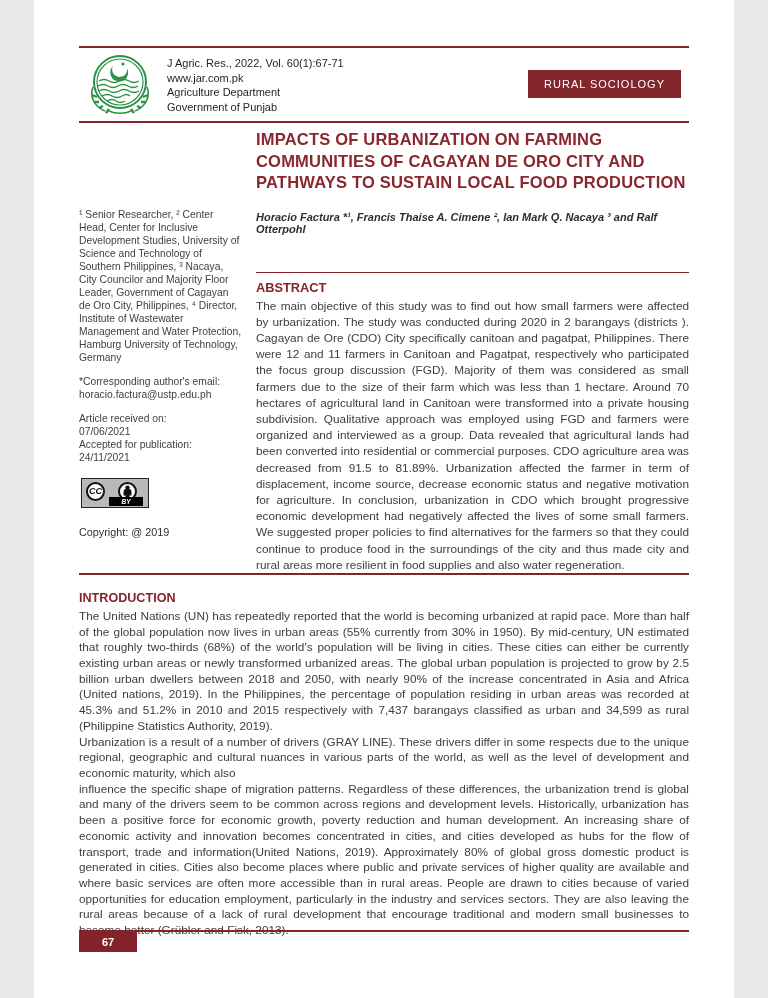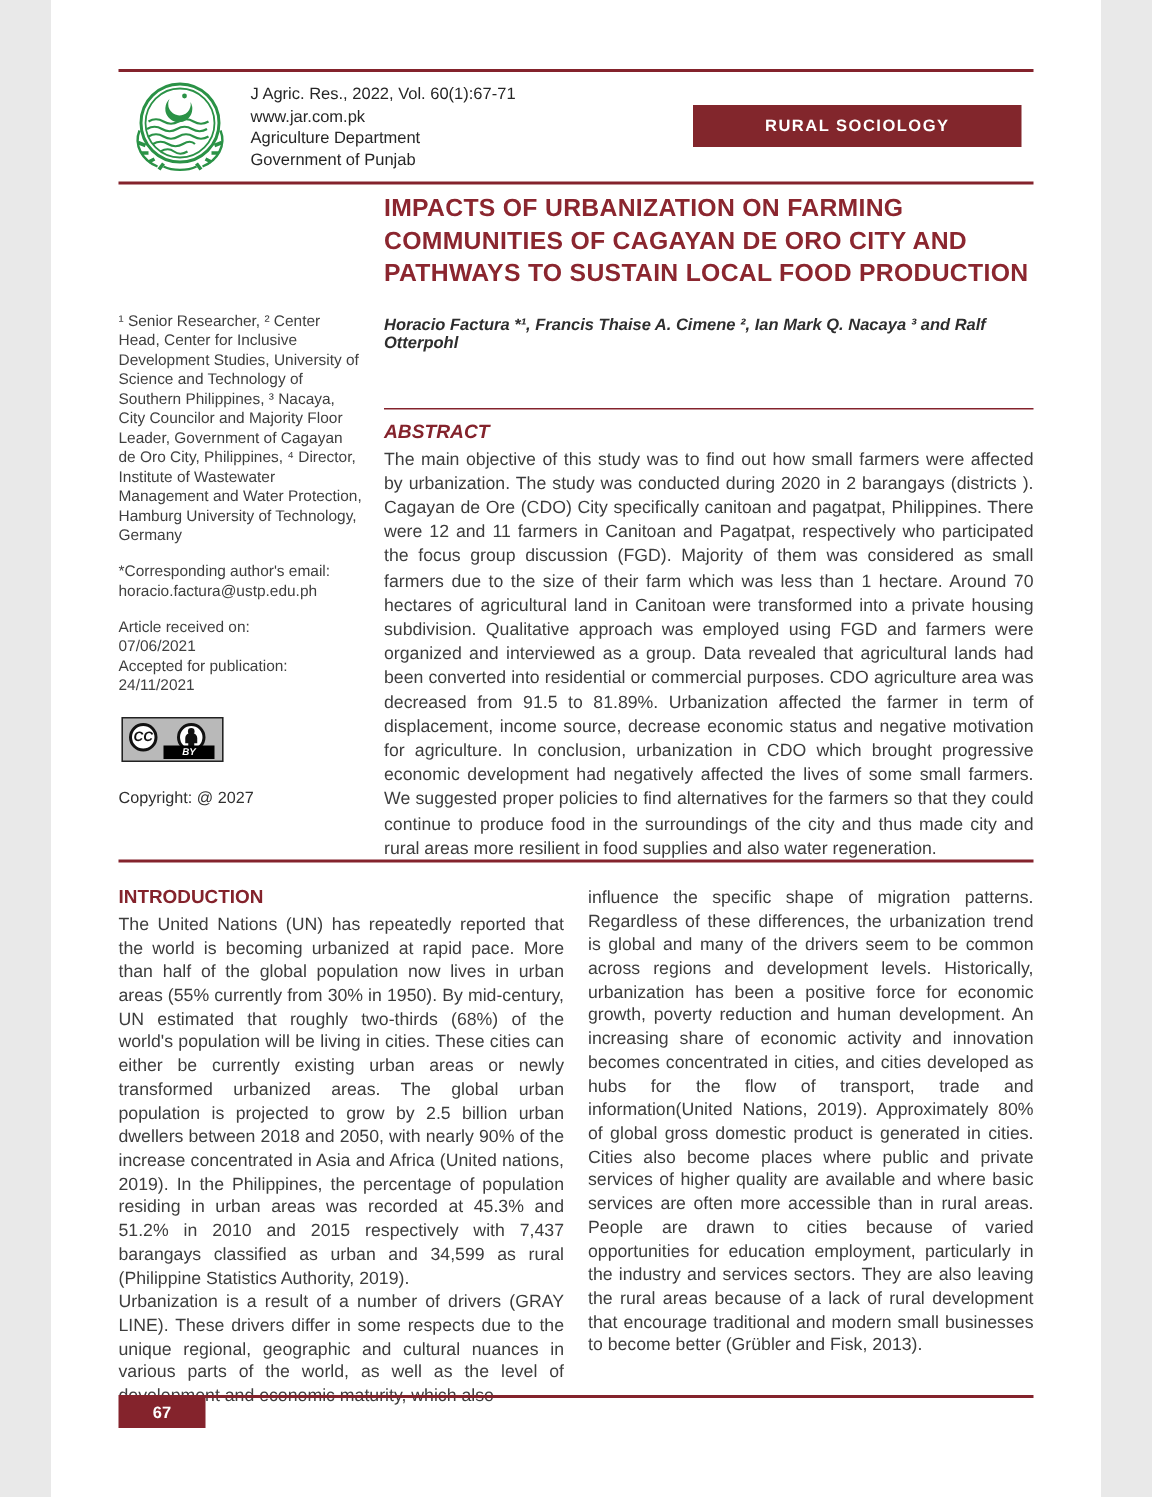--- a/index.html
+++ b/index.html
@@ -17,22 +17,22 @@
   .rule { margin:0 45px; border-top:2px solid #84232c; }
   .rule-top { margin:46px 45px 0 45px; border-top:2px solid #84232c; }
 
   
   .header { margin:0 45px; padding:5px 0 6px 0; display:flex; align-items:flex-start; }
   .logo { width:70px; height:62px; flex:0 0 auto; margin-left:6px; }
   .journal-info { margin-left:12px; font-size:11px; line-height:14.5px; color:#262626; padding-top:3px; }
   .badge {
     margin-left:auto; margin-top:17px; margin-right:8px;
     background:#82262c; color:#ffffff;
-    font-size:11px; font-weight:bold; letter-spacing:1px;
-    padding:8px 48px; text-align:center;
+    font-size:11px; font-weight:normal; letter-spacing:1px;
+    padding:8px 16px; text-align:center;
   }
 
   
   .upper { margin:0 45px; display:grid; grid-template-columns:163px 1fr; column-gap:14px; min-height:438px; }
   .aside { padding-top:85px; font-size:10.3px; line-height:13px; color:#3f3f3f; }
   .aside .block { margin-bottom:11px; }
   .u { }
   .cc-badge {
     margin:14px 0 0 2px; width:68px; height:30px;
     background:#b9b9b9; border:1px solid #222; position:relative;font-style:italic;
@@ -53,30 +53,30 @@
 
   .main-col { padding-top:6px; }
   .title {
     color:#8b262f; font-size:16.5px; font-weight:bold; line-height:21.5px;
     letter-spacing:0.2px;
   }
   .authors {
     margin-top:17px; font-size:11px; font-weight:bold; font-style:italic; color:#2e2e2e;
   }
   .abstract-rule { margin-top:37px; border-top:1.5px solid #84232c; }
-  .abstract-head { margin-top:7px; color:#84232c; font-weight:bold; font-size:12.8px;font-style:italic; }
+  .abstract-head { margin-top:7px; color:#84232c; font-weight:bold; font-size:12.8px; }
   .abstract-body {
     margin-top:3px; font-size:11.8px; line-height:16.2px; text-align:justify; color:#3d3d3d;
   }
   .keywords { margin-top:13px; display:flex; font-size:11.8px; line-height:15.5px; color:#3d3d3d; }
   .keywords .kw-label { flex:0 0 auto; white-space:nowrap; margin-right:5px; }
   .keywords .kw-text { max-width:430px; }
 
   
-  .twocol { margin:16px 45px 0 45px; display:grid; grid-template-columns:1fr 1fr; column-gap:16px; }
+  .twocol { margin:16px 45px 0 45px; display:grid; grid-template-columns:1fr; column-gap:16px; }
   .intro-head { color:#84232c; font-weight:bold; font-size:12.6px; margin-bottom:4px; }
   .col-text { font-size:11.8px; line-height:15.7px; text-align:justify; color:#3d3d3d; }
   .col-text p + p { margin-top:0; }
 
   
   .footer {
     position:absolute; left:45px; right:45px; top:930px; height:22px;
     display:flex; border-top:2px solid #84232c;
   }
   .footer-bar {
@@ -148,21 +148,21 @@
       <div class="cc-badge">
         <div class="cc-circle cc-cc">CC</div>
         <div class="cc-circle cc-person">
           <svg viewBox="0 0 11 13" xmlns="http://www.w3.org/2000/svg">
             <circle cx="5.5" cy="2.6" r="2.2" fill="#111"></circle>
             <path d="M1.5 7 a4 3.5 0 0 1 8 0 l0 3.5 l-2 0 l0 2.5 l-4 0 l0 -2.5 l-2 0 z" fill="#111"></path>
           </svg>
         </div>
         <div class="cc-by-strip">BY</div>
       </div>
-      <div class="copyright">Copyright: @ 2027</div>
+      <div class="copyright">Copyright: @ 2019</div>
     </aside>
 
     <div class="main-col">
       <h1 class="title">IMPACTS OF URBANIZATION ON FARMING COMMUNITIES OF CAGAYAN DE ORO  CITY AND PATHWAYS TO SUSTAIN LOCAL FOOD PRODUCTION</h1>
       <div class="authors">Horacio Factura *¹, Francis Thaise A. Cimene ², Ian Mark Q. Nacaya ³ and Ralf Otterpohl</div>
       <div class="abstract-rule"></div>
       <div class="abstract-head maroon">ABSTRACT</div>
       <div class="abstract-body">The main objective of this study was to find out how small farmers were affected by urbanization. The study was conducted during 2020 in 2 barangays (districts ). Cagayan de Ore (CDO) City specifically canitoan and pagatpat, Philippines. There were 12 and 11 farmers in Canitoan and Pagatpat, respectively who participated the focus group discussion (FGD). Majority of them was considered as small farmers due to the size of their farm which was less than 1 hectare. Around 70 hectares of agricultural land in Canitoan were transformed into a private housing subdivision. Qualitative approach was employed using FGD and farmers were organized and interviewed as a group. Data revealed that agricultural lands had been converted into residential or commercial purposes. CDO agriculture area was decreased from 91.5 to 81.89%. Urbanization affected the farmer in term of displacement, income source, decrease economic status and negative motivation for agriculture. In conclusion, urbanization in CDO which brought progressive economic development had negatively affected the lives of some small farmers. We suggested proper policies to find alternatives for the farmers so that they could continue to produce food in the surroundings of the city and thus made city and rural areas more resilient in food supplies and also water regeneration.</div>
     </div>
 

